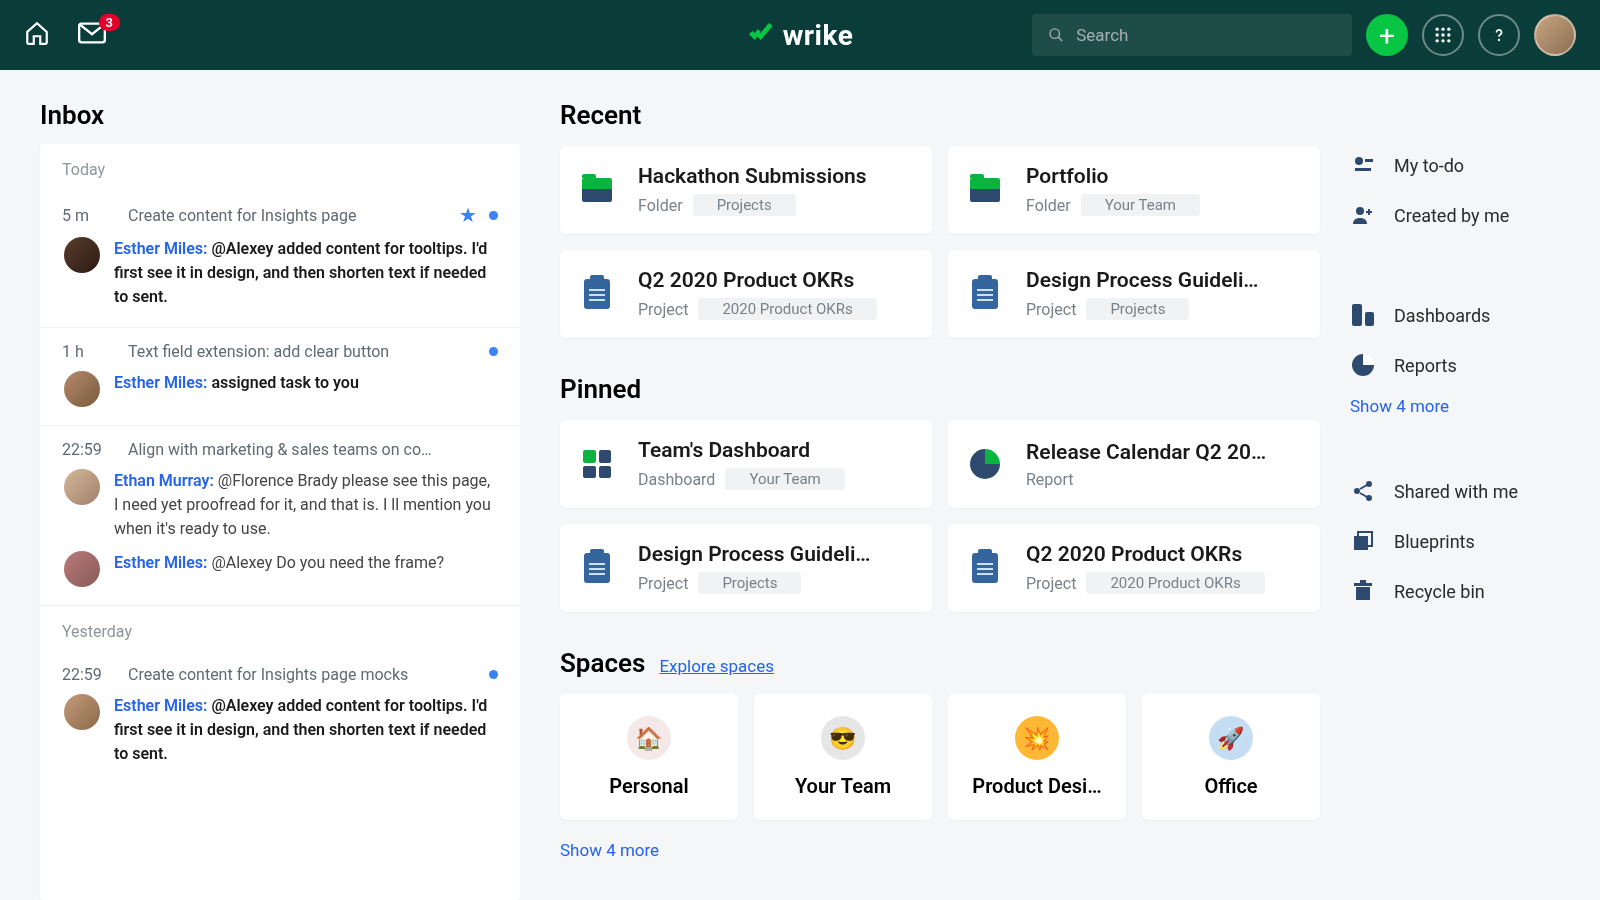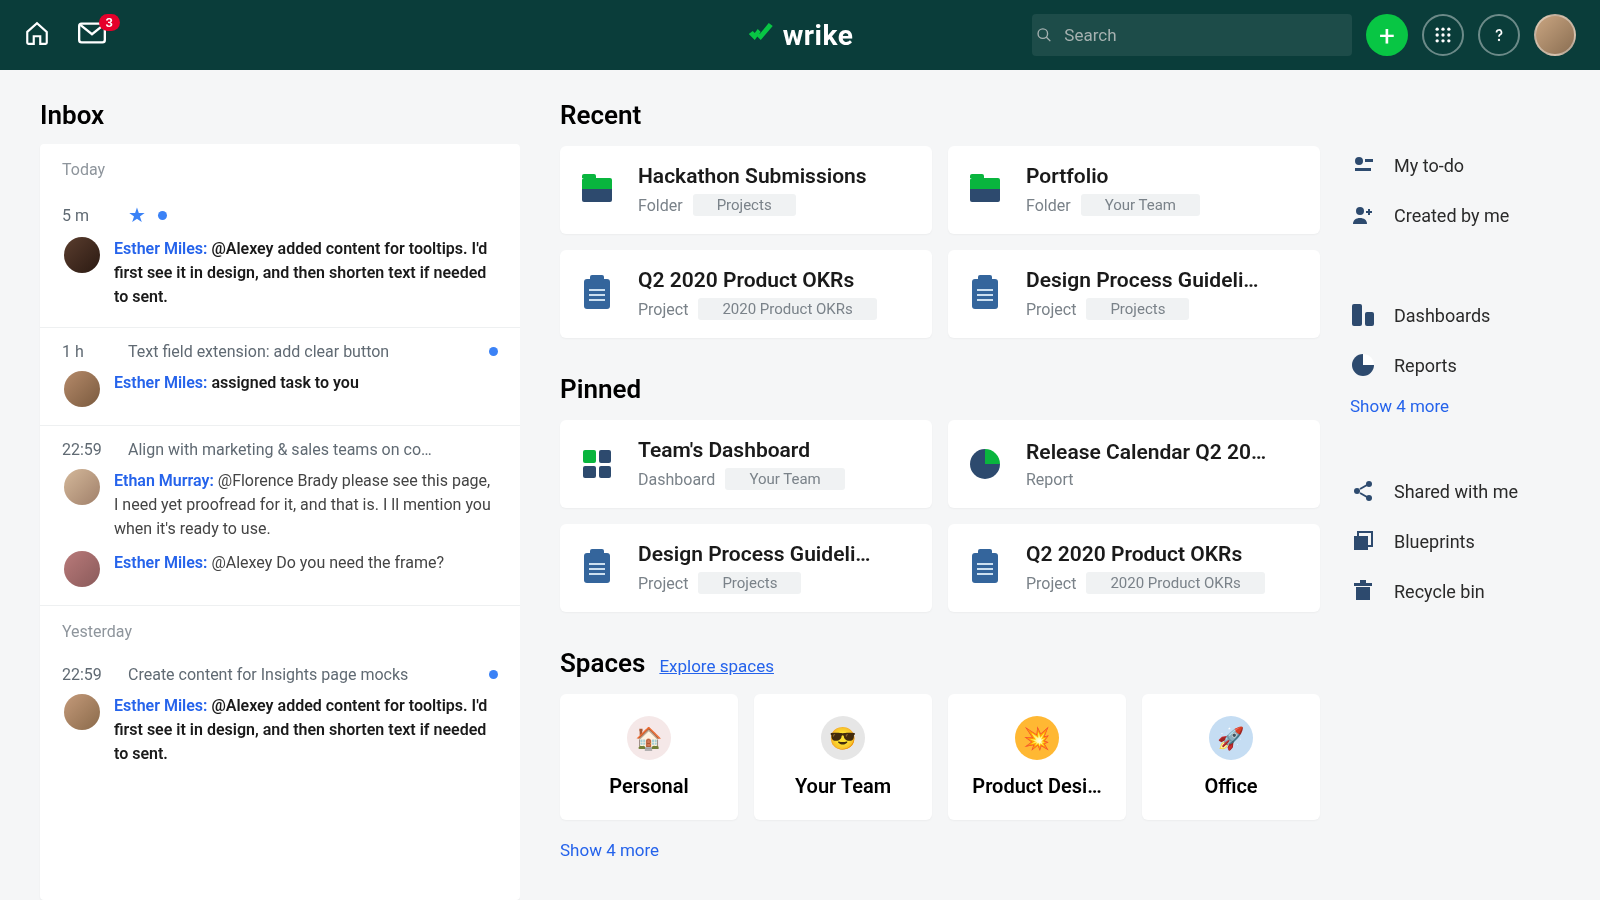--- a/index.html
+++ b/index.html
@@ -9,21 +9,21 @@
 .header { background: #0a3d3a; height: 70px; display: flex; align-items: center; padding: 0 24px; }
 .header-left { display: flex; align-items: center; gap: 28px; }
 .home-icon svg { width: 26px; height: 26px; fill: none; stroke: #fff; stroke-width: 2; }
 .mail-wrap { position: relative; display: flex; align-items: center; }
 .mail-icon svg { width: 28px; height: 22px; fill: none; stroke: #fff; stroke-width: 2; }
 .badge { position: absolute; top: -8px; right: -14px; background: #e5002b; color: #fff; font-size: 13px; border-radius: 10px; padding: 1px 7px; font-weight: 600; }
 .logo { position: absolute; left: 50%; transform: translateX(-50%); display: flex; align-items: center; gap: 8px; }
 .logo-check svg { width: 28px; height: 22px; }
 .logo-text { color: #fff; font-size: 28px; font-weight: 700; letter-spacing: 0.5px; }
 .header-right { margin-left: auto; display: flex; align-items: center; gap: 14px; }
-.search-bar { background: rgba(255,255,255,0.08); border-radius: 4px; display: flex; align-items: center; padding: 0 4px; width: 320px; height: 42px; }
+.search-bar { background: rgba(255,255,255,0.08); border-radius: 4px; display: flex; align-items: center; padding: 0 16px; width: 320px; height: 42px; }
 .search-bar svg { width: 18px; height: 18px; stroke: #a5b1b0; fill: none; stroke-width: 2; }
 .search-bar input { background: transparent; border: none; color: #fff; font-size: 17px; margin-left: 12px; outline: none; width: 100%; }
 .search-bar input::placeholder { color: #a5b1b0; }
 .add-btn { width: 42px; height: 42px; border-radius: 50%; background: #08c644; display: flex; align-items: center; justify-content: center; color: #fff; font-size: 28px; cursor: pointer; }
 .circ-btn { width: 42px; height: 42px; border-radius: 50%; border: 2px solid rgba(255,255,255,0.4); display: flex; align-items: center; justify-content: center; cursor: pointer; }
 .circ-btn svg { width: 20px; height: 20px; fill: #fff; }
 .avatar-hdr { width: 42px; height: 42px; border-radius: 50%; background: linear-gradient(135deg,#c9a581,#8a6e52); border: 2px solid rgba(255,255,255,0.4); cursor: pointer; }
 
 
 .content { display: flex; height: calc(100% - 70px); }
@@ -172,20 +172,21 @@
 
 <div class="content">
 
   <div class="inbox">
     <h2>Inbox</h2>
     <div class="inbox-panel" id="inbox-list">
         <div class="group-hdr">Today</div>
         <div class="msg">
           <div class="msg-top">
             <span class="msg-time">5 m</span>
+            <span class="msg-title">Create content for Insights page</span>
             <span class="msg-icons">
               <span class="msg-star">★</span>
               <span class="msg-dot"></span>
             </span>
           </div>
           <div class="msg-row">
             <div class="msg-avatar av-em"></div>
             <div class="msg-body-cell">
               <div class="msg-body"><span class="msg-author">Esther Miles:</span><span> @Alexey added content for tooltips. I'd first see it in design, and then shorten text if needed to sent.</span></div>
             </div>

